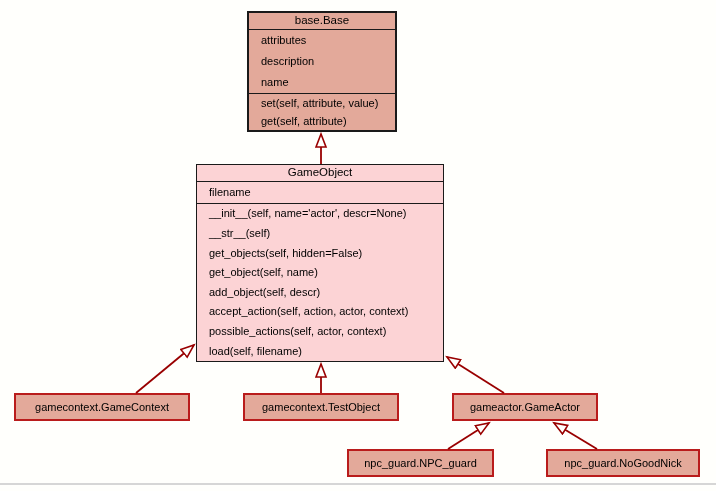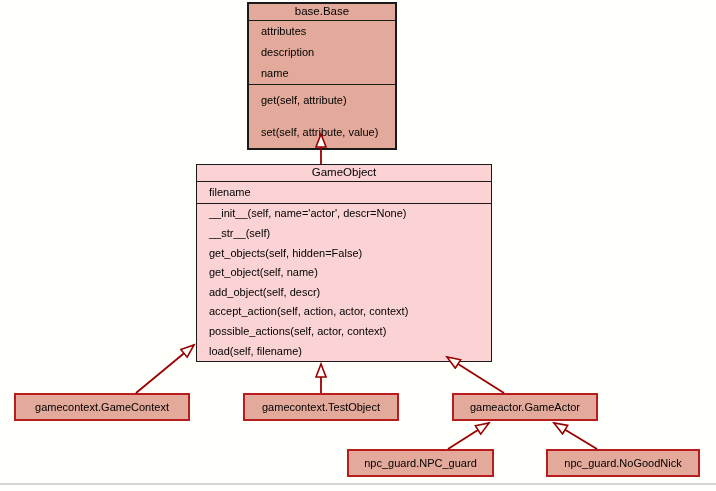--- a/index.html
+++ b/index.html
@@ -44,34 +44,34 @@
   .bottom-divider{
     position:absolute;left:0;top:483px;width:716px;height:2px;
     background:#d6d6d6;
   }
 </style>
 </head>
 <body>
 
 <div class="canvas">
 
-  <div class="node salmon" style="left:247px;top:2px;width:150px;height:148px">
+  <div class="node salmon" style="left:247px;top:11px;width:150px;height:121px">
     <div class="title">base.Base</div>
     <div class="section" style="flex:0 0 63px">
       <div class="row">attributes</div>
       <div class="row">description</div>
       <div class="row">name</div>
     </div>
     <div class="section" style="flex:1">
+      <div class="row">set(self, attribute, value)</div>
       <div class="row">get(self, attribute)</div>
-      <div class="row">set(self, attribute, value)</div>
     </div>
   </div>
 
-  <div class="node pink" style="left:196px;top:164px;width:296px;height:198px">
+  <div class="node pink" style="left:196px;top:164px;width:248px;height:198px">
     <div class="title">GameObject</div>
     <div class="section" style="flex:0 0 21px">
       <div class="row">filename</div>
     </div>
     <div class="section" style="flex:1">
       <div class="row">__init__(self, name='actor', descr=None)</div>
       <div class="row">__str__(self)</div>
       <div class="row">get_objects(self, hidden=False)</div>
       <div class="row">get_object(self, name)</div>
       <div class="row">add_object(self, descr)</div>

